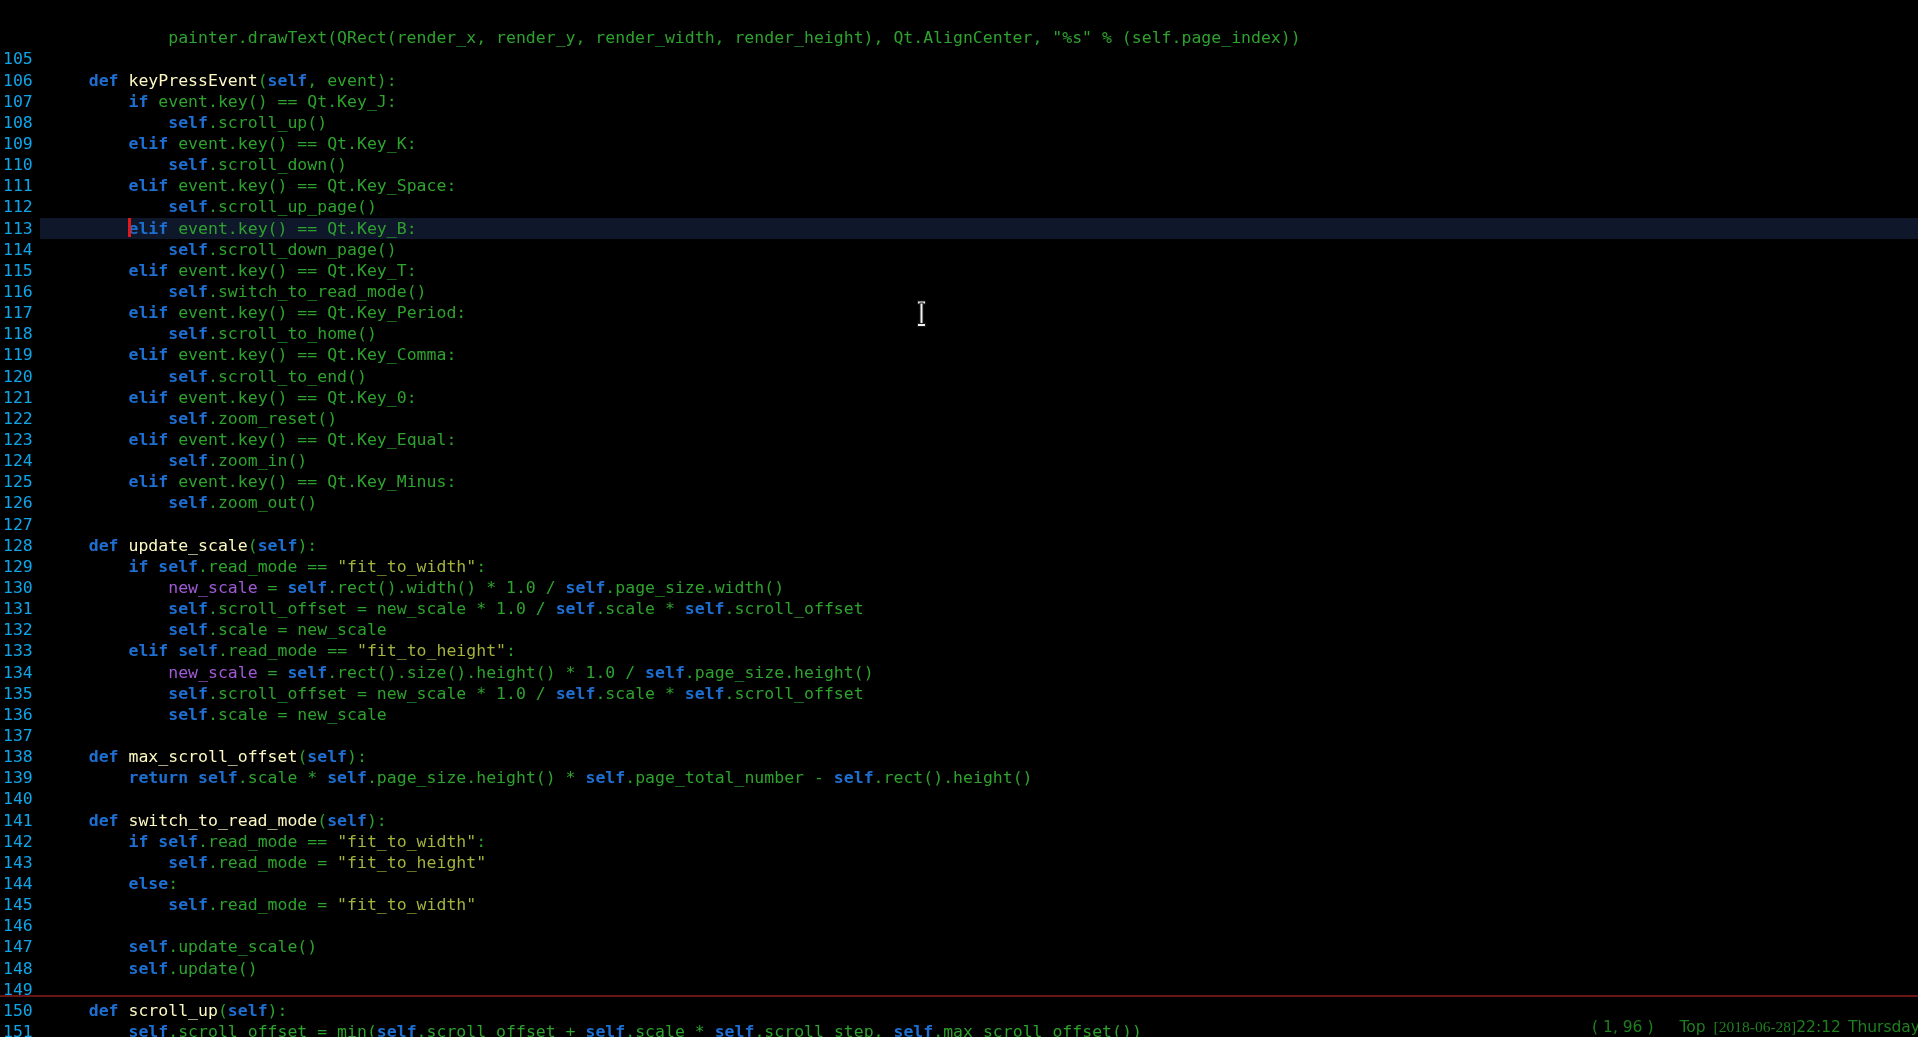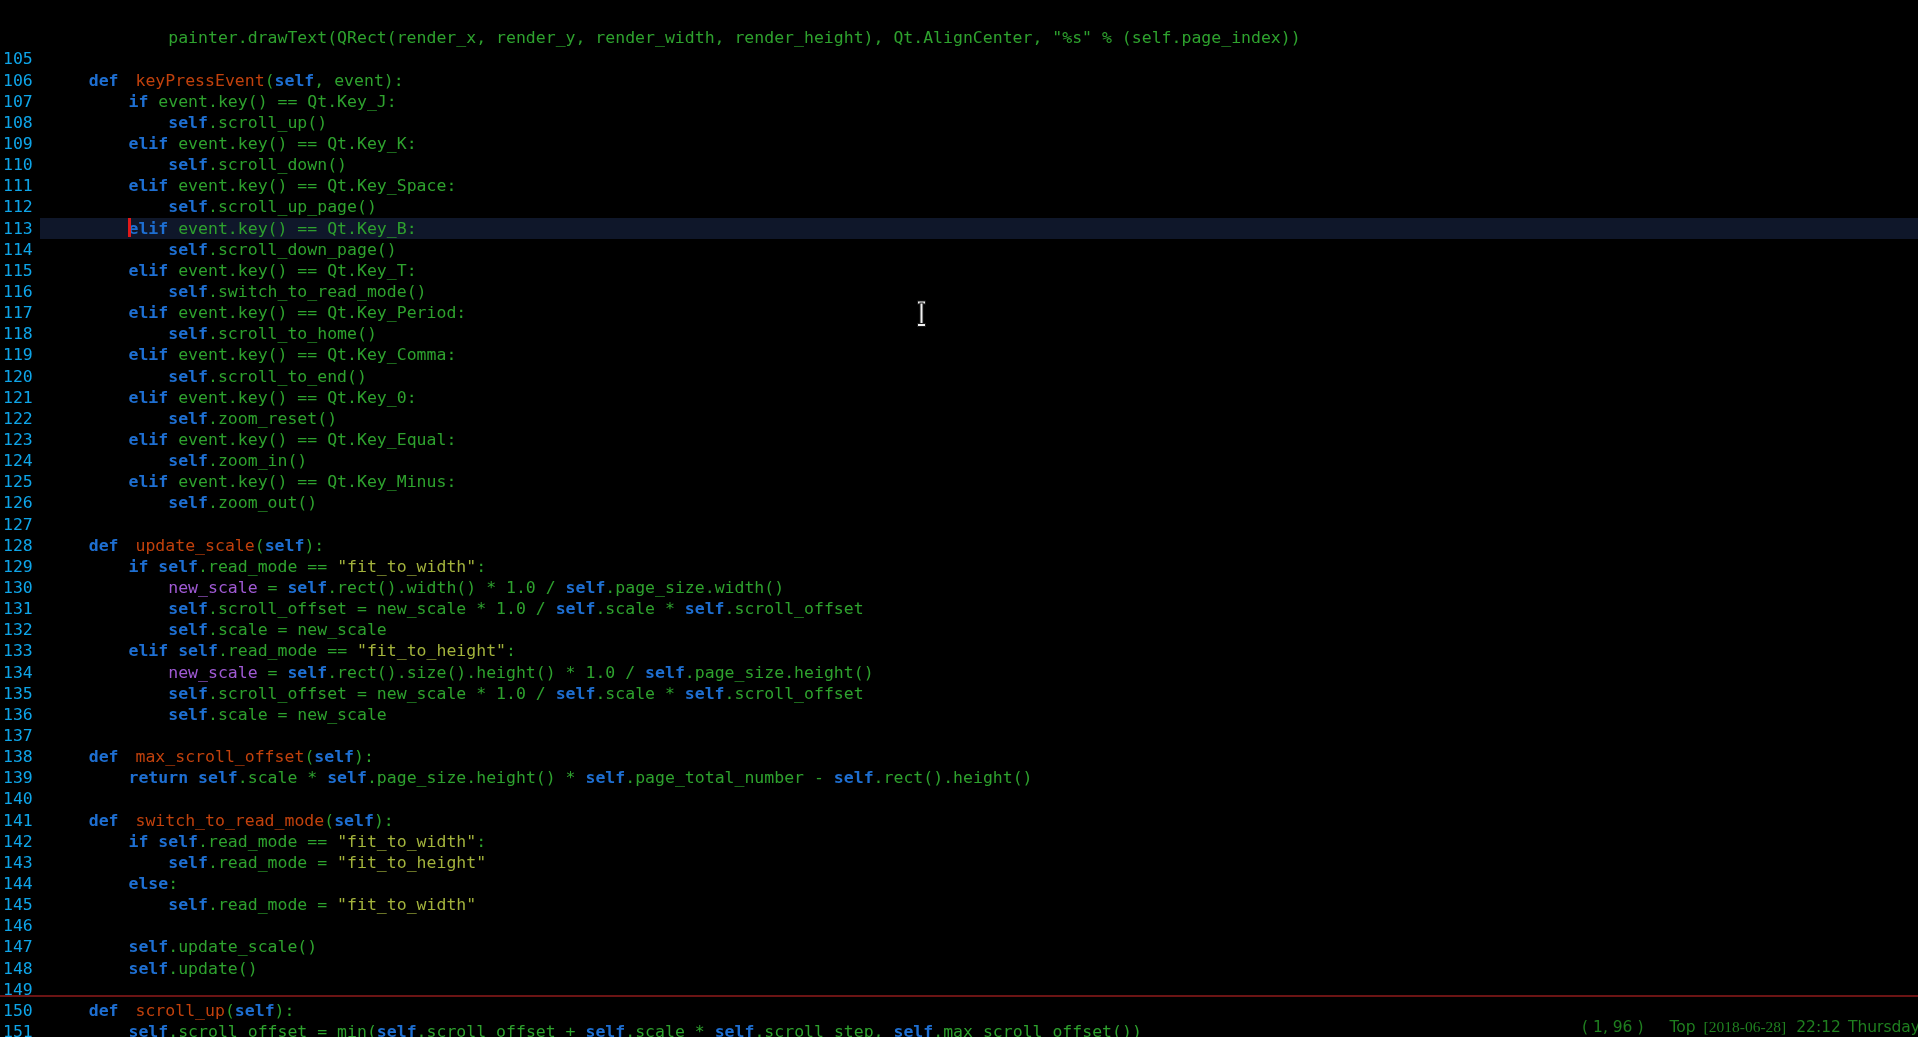--- a/index.html
+++ b/index.html
@@ -7,37 +7,37 @@
           font-family:"DejaVu Sans Mono",monospace;}
   
   #editor{position:absolute;left:0;top:-15px;right:0;
           font-size:16.5px;line-height:21.15px;white-space:pre;}
   .row{display:flex;height:21.15px;}
   .gut{flex:none;width:37px;padding-left:3px;color:#0ea5e9;}
   .code{flex:1;padding-left:9px;color:#2ea22e;}
   .row.hl .code{background:#0f172a;}
   .tk-t{color:#2ea22e;}
   .tk-k{color:#1e6fd2;font-weight:bold;}
-  .tk-f{color:#c2410c;margin-left:7px;}
+  .tk-f{color:#fef9c3;}
   .tk-s{color:#a3b33c;}
   .tk-v{color:#a05ad5;}
   .caret{display:inline-block;width:3px;height:19px;background:#e11919;
          margin-right:-3px;vertical-align:middle;position:relative;top:-2px;}
   
   #separator{position:absolute;left:0;top:995px;width:100%;height:2px;background:#6b1414;z-index:5;}
   #minibuffer{position:absolute;left:1px;top:999px;width:100%;z-index:6;
               font-size:16.5px;line-height:21px;white-space:pre;}
   .prompt{color:#00cc00;font-weight:bold;}
   .mb-path{color:#46a046;}
   .mb-caret{display:inline-block;width:3px;height:19px;background:#e11919;vertical-align:text-bottom;}
   #status{position:absolute;top:1018px;right:-2px;z-index:6;color:#1f7f1f;
           font-family:"DejaVu Sans",sans-serif;font-size:15.5px;white-space:pre;}
   #status .sp-top{margin-left:26px;}
   #status .sp-date{margin-left:8px;font-family:Liberation Serif, serif;}
-  #status .sp-time{margin-left:10px;}
+  #status .sp-time{}
   #status .sp-day{margin-left:7px;}
   
   #pointer{position:absolute;left:916px;top:300px;z-index:10;}
 </style>
 </head>
 <body>
 
 <div id="screen">
 
   <div id="editor">

